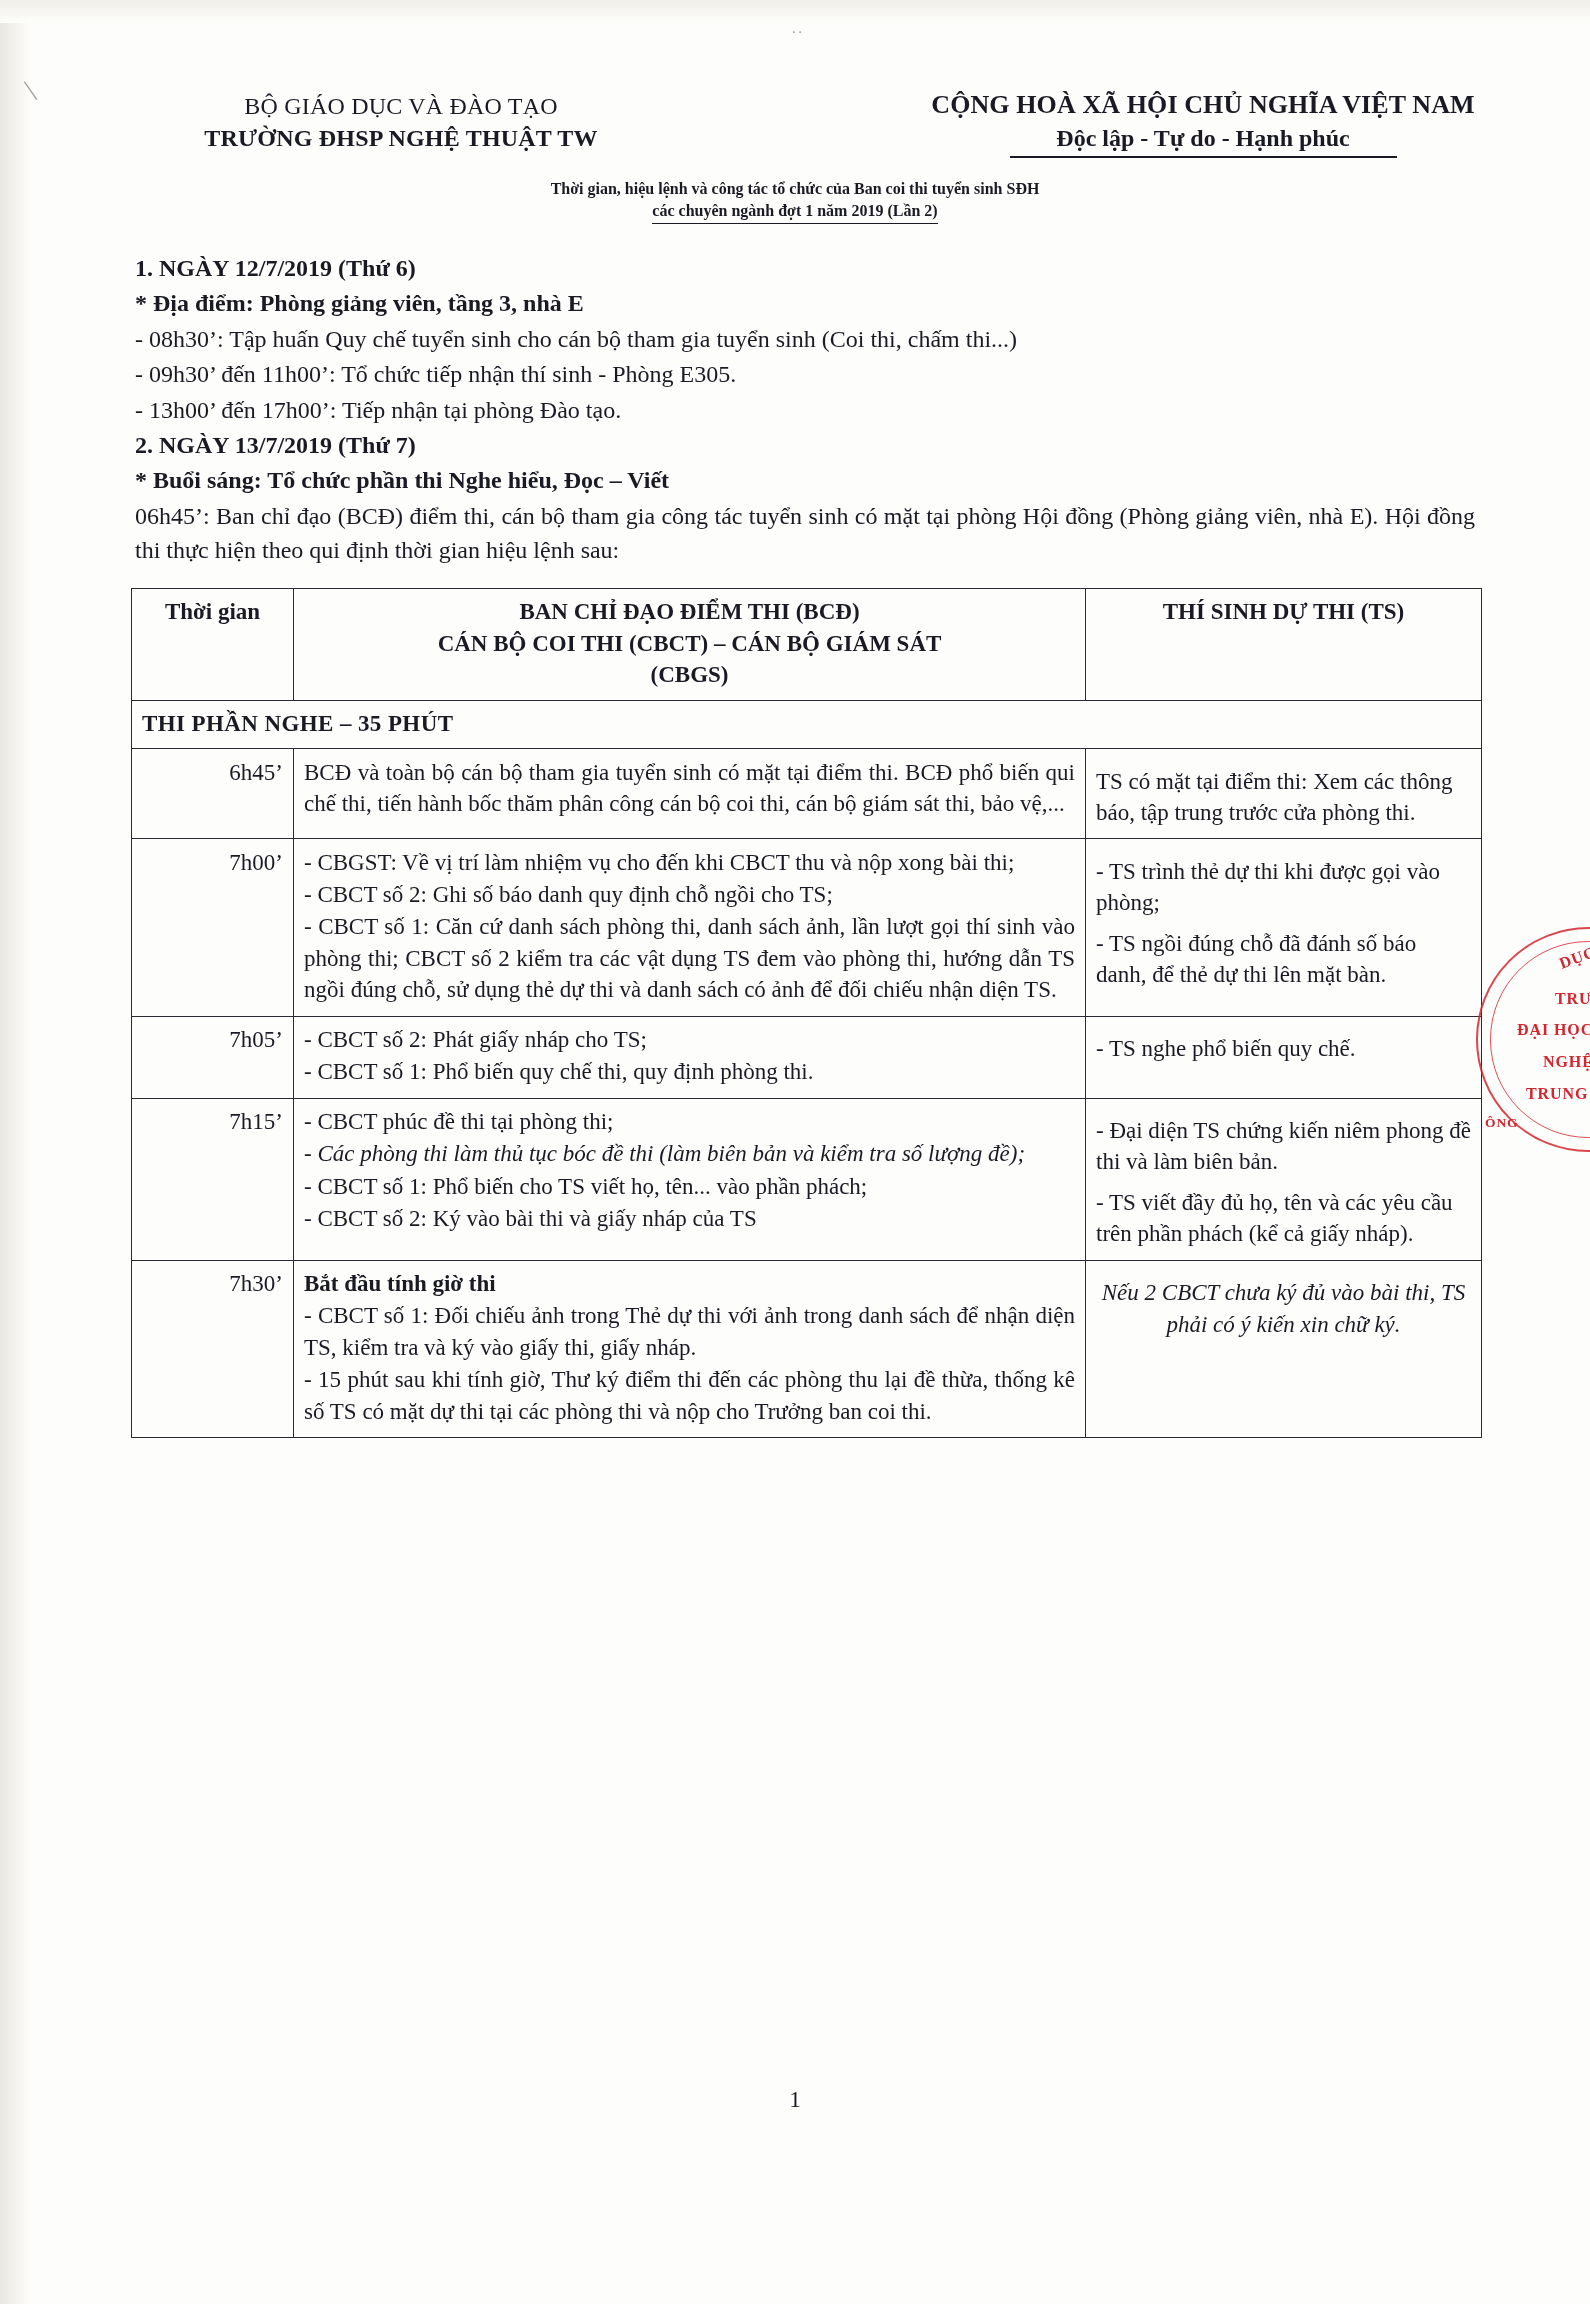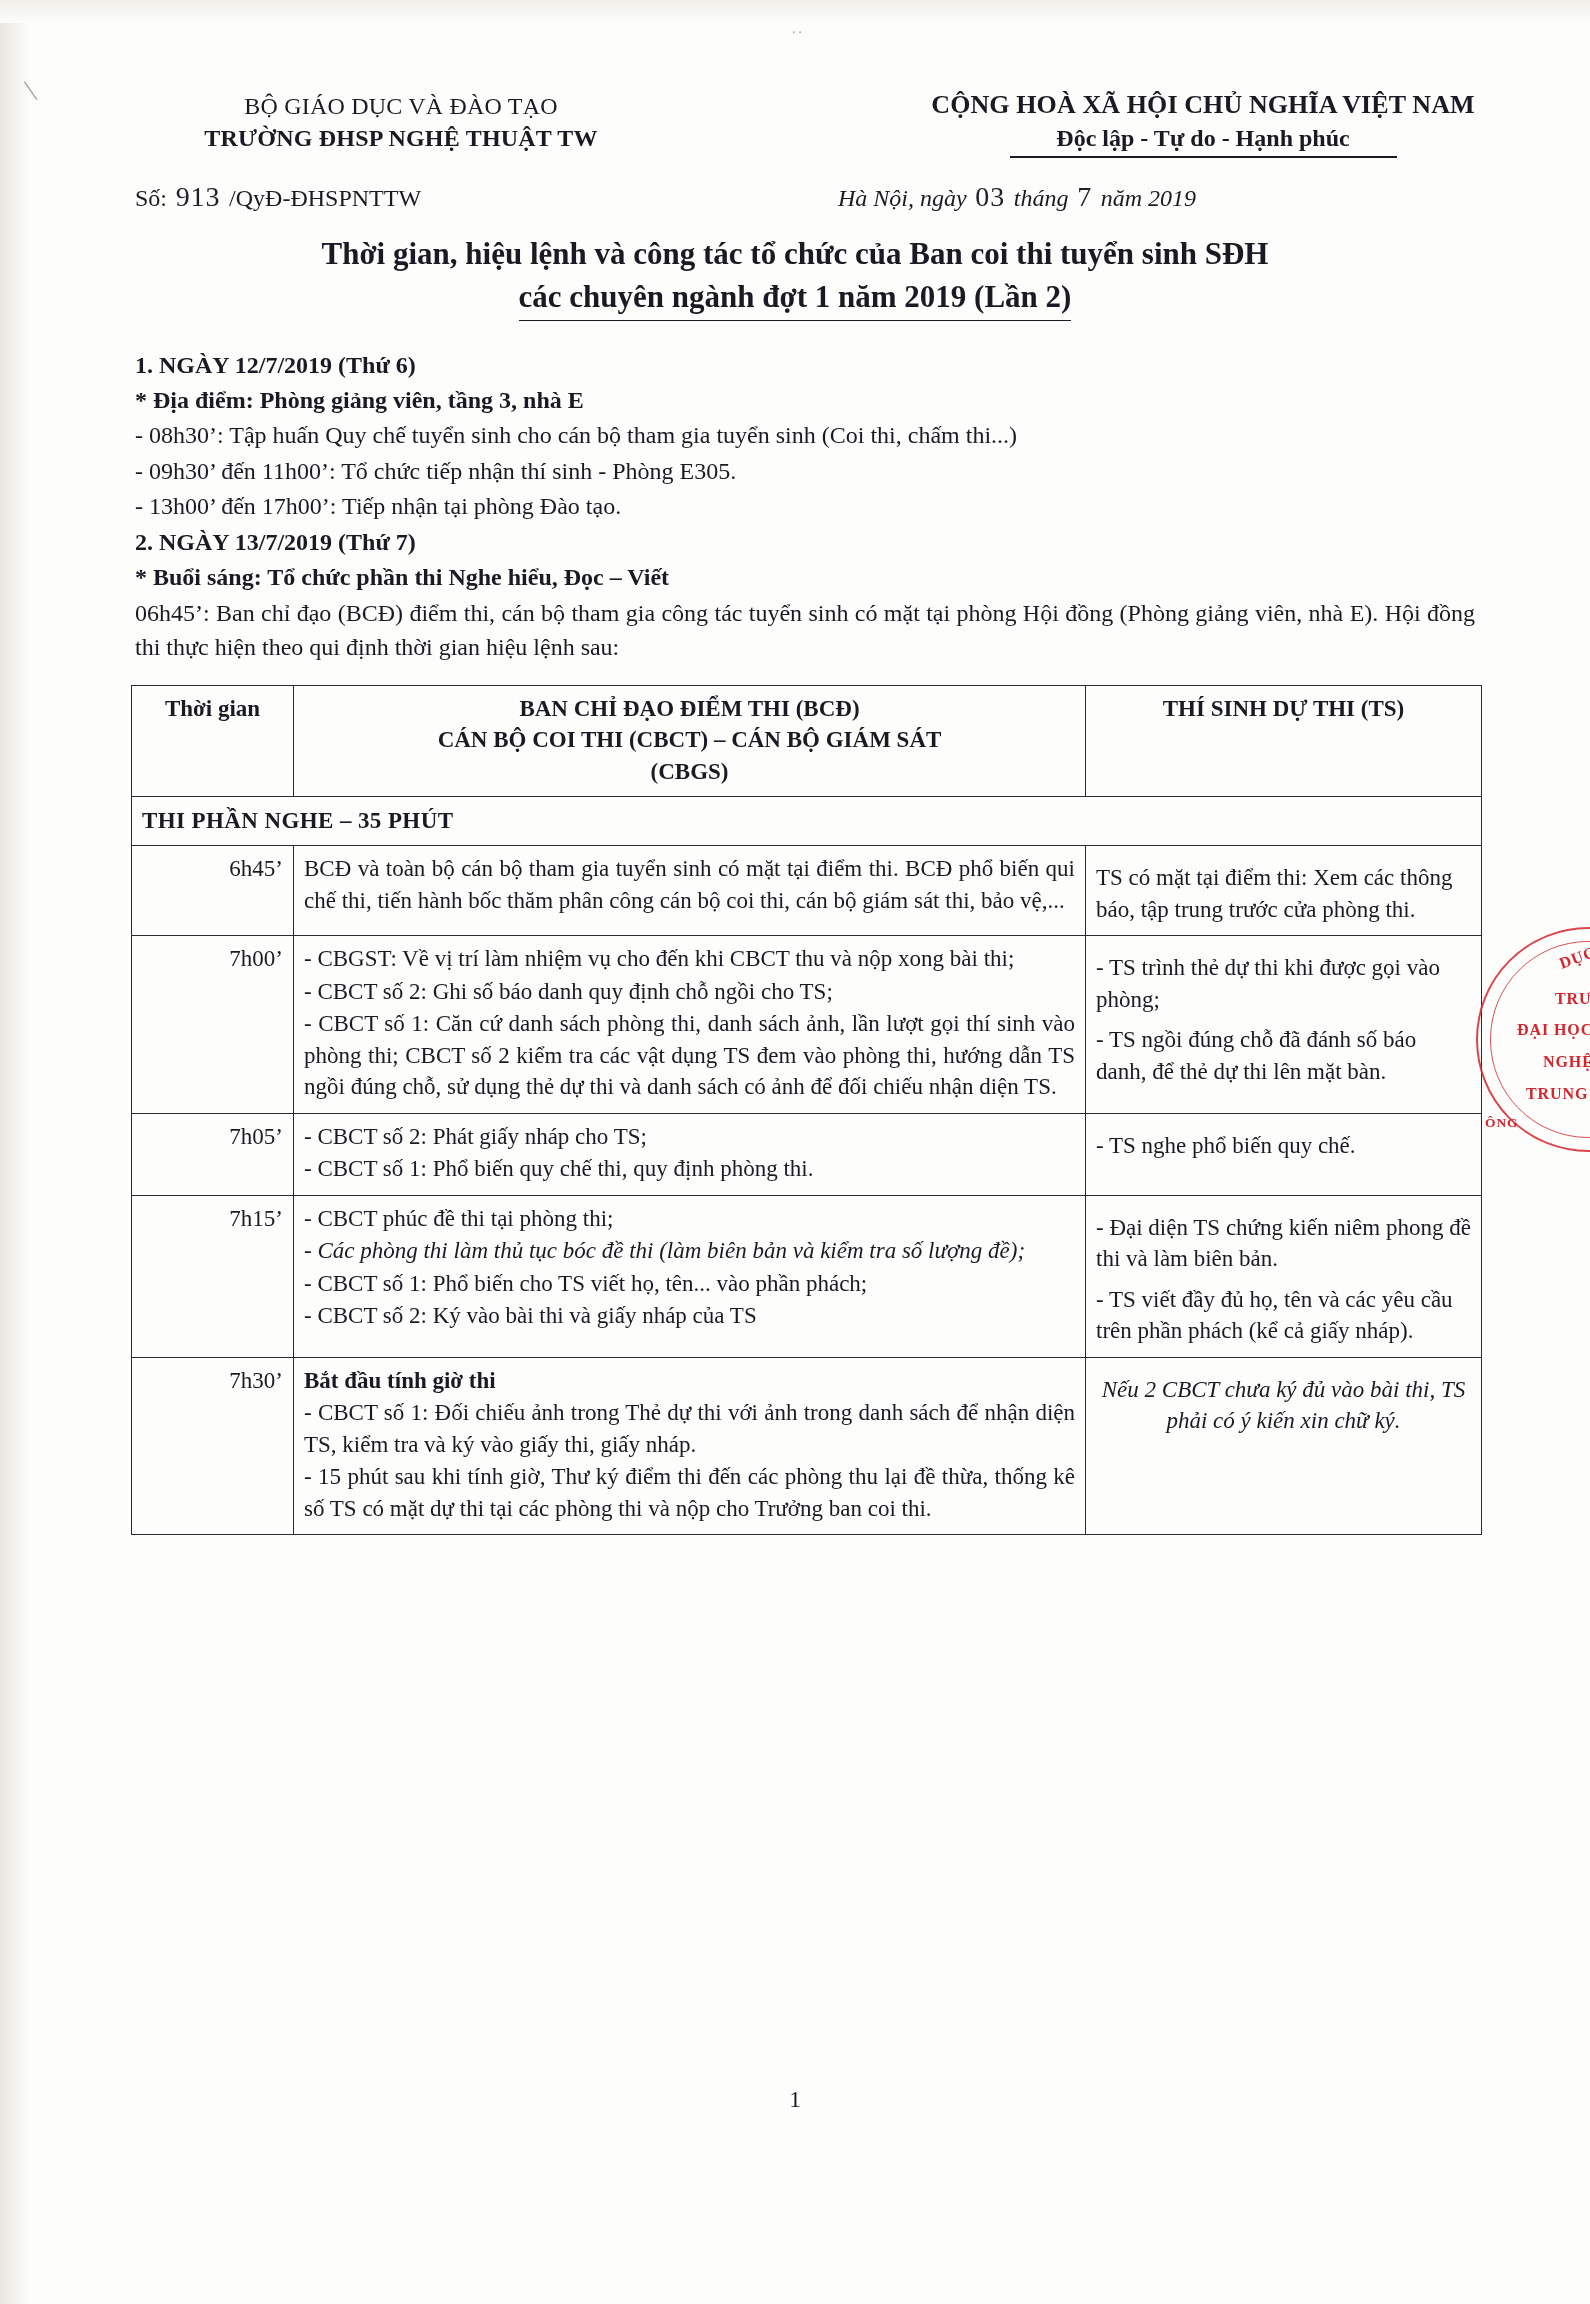--- a/index.html
+++ b/index.html
@@ -133,21 +133,21 @@
   .title-block {
     text-align: center;
     margin-top: 20px;
   }
   .title-main {
     font-size: 27px;
     font-weight: bold;
     letter-spacing: 1.1px;
   }
   .title-sub {
-    font-size: 31px;
+    font-size: 16px;
     font-weight: bold;
     margin-top: 8px;
     line-height: 1.38;
   }
   .title-sub .ln2 {
     display: inline-block;
     border-bottom: 1.8px solid #1a1a24;
     padding-bottom: 0.9px;
   }
 
@@ -283,35 +283,20 @@
         <div class="org-line">BỘ GIÁO DỤC VÀ ĐÀO TẠO</div>
         <div class="org-line bold">TRƯỜNG ĐHSP NGHỆ THUẬT TW</div>
       </div>
       <div class="header-right">
         <div class="nation-line">CỘNG HOÀ XÃ HỘI CHỦ NGHĨA VIỆT NAM</div>
         <div class="motto-line">Độc lập - Tự do - Hạnh phúc</div>
         <div class="motto-underline"></div>
       </div>
     </div>
 
-    <div class="subheader">
-      <div class="so-line">
-        <span>Số:</span>
-        <span class="hand hand-num">913</span>
-        <span>/QyĐ-ĐHSPNTTW</span>
-      </div>
-      <div class="date-line">
-        <span>Hà Nội, ngày</span>
-        <span class="hand hand-num">03</span>
-        <span>tháng</span>
-        <span class="hand hand-num">7</span>
-        <span>năm</span>
-        <span>2019</span>
-      </div>
-    </div>
 
     <div class="title-block">
       <div class="title-sub">
         <span>Thời gian, hiệu lệnh và công tác tổ chức của Ban coi thi tuyển sinh SĐH</span><br>
         <span class="ln2">các chuyên ngành đợt 1 năm 2019 (Lần 2)</span>
       </div>
     </div>
 
     <div class="body-block">
       <p class="b">1. NGÀY 12/7/2019 (Thứ 6)</p>

